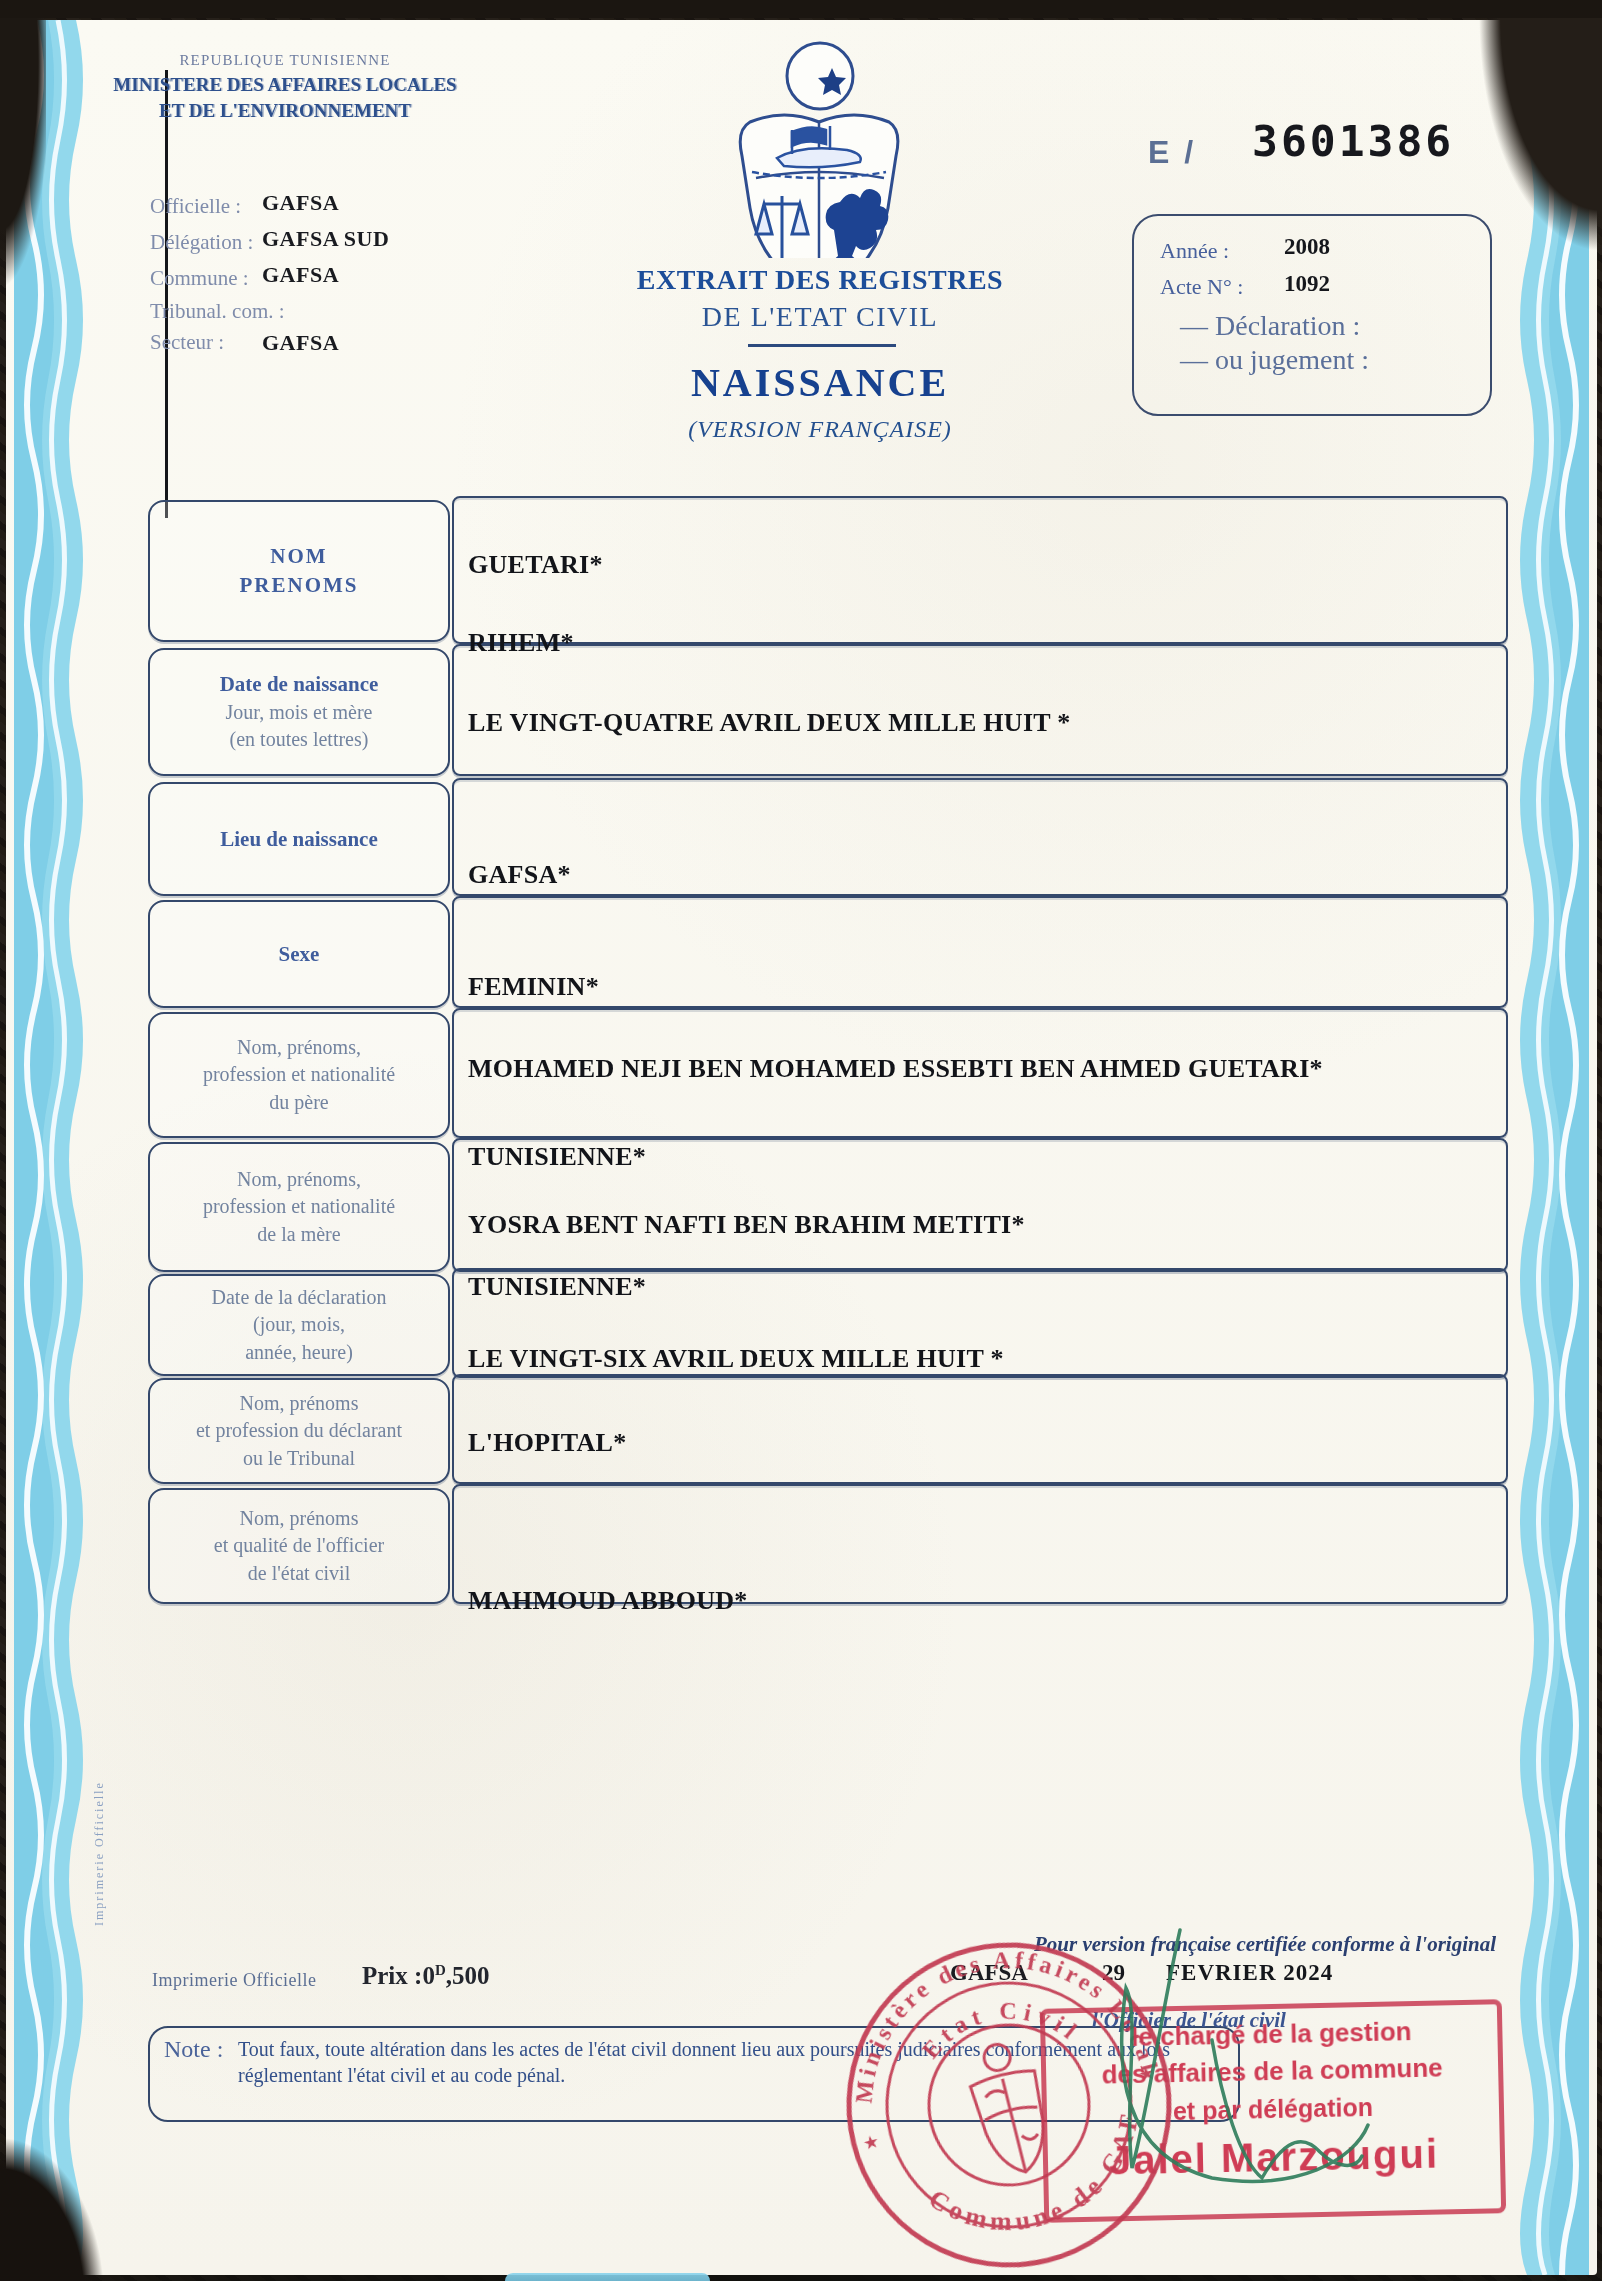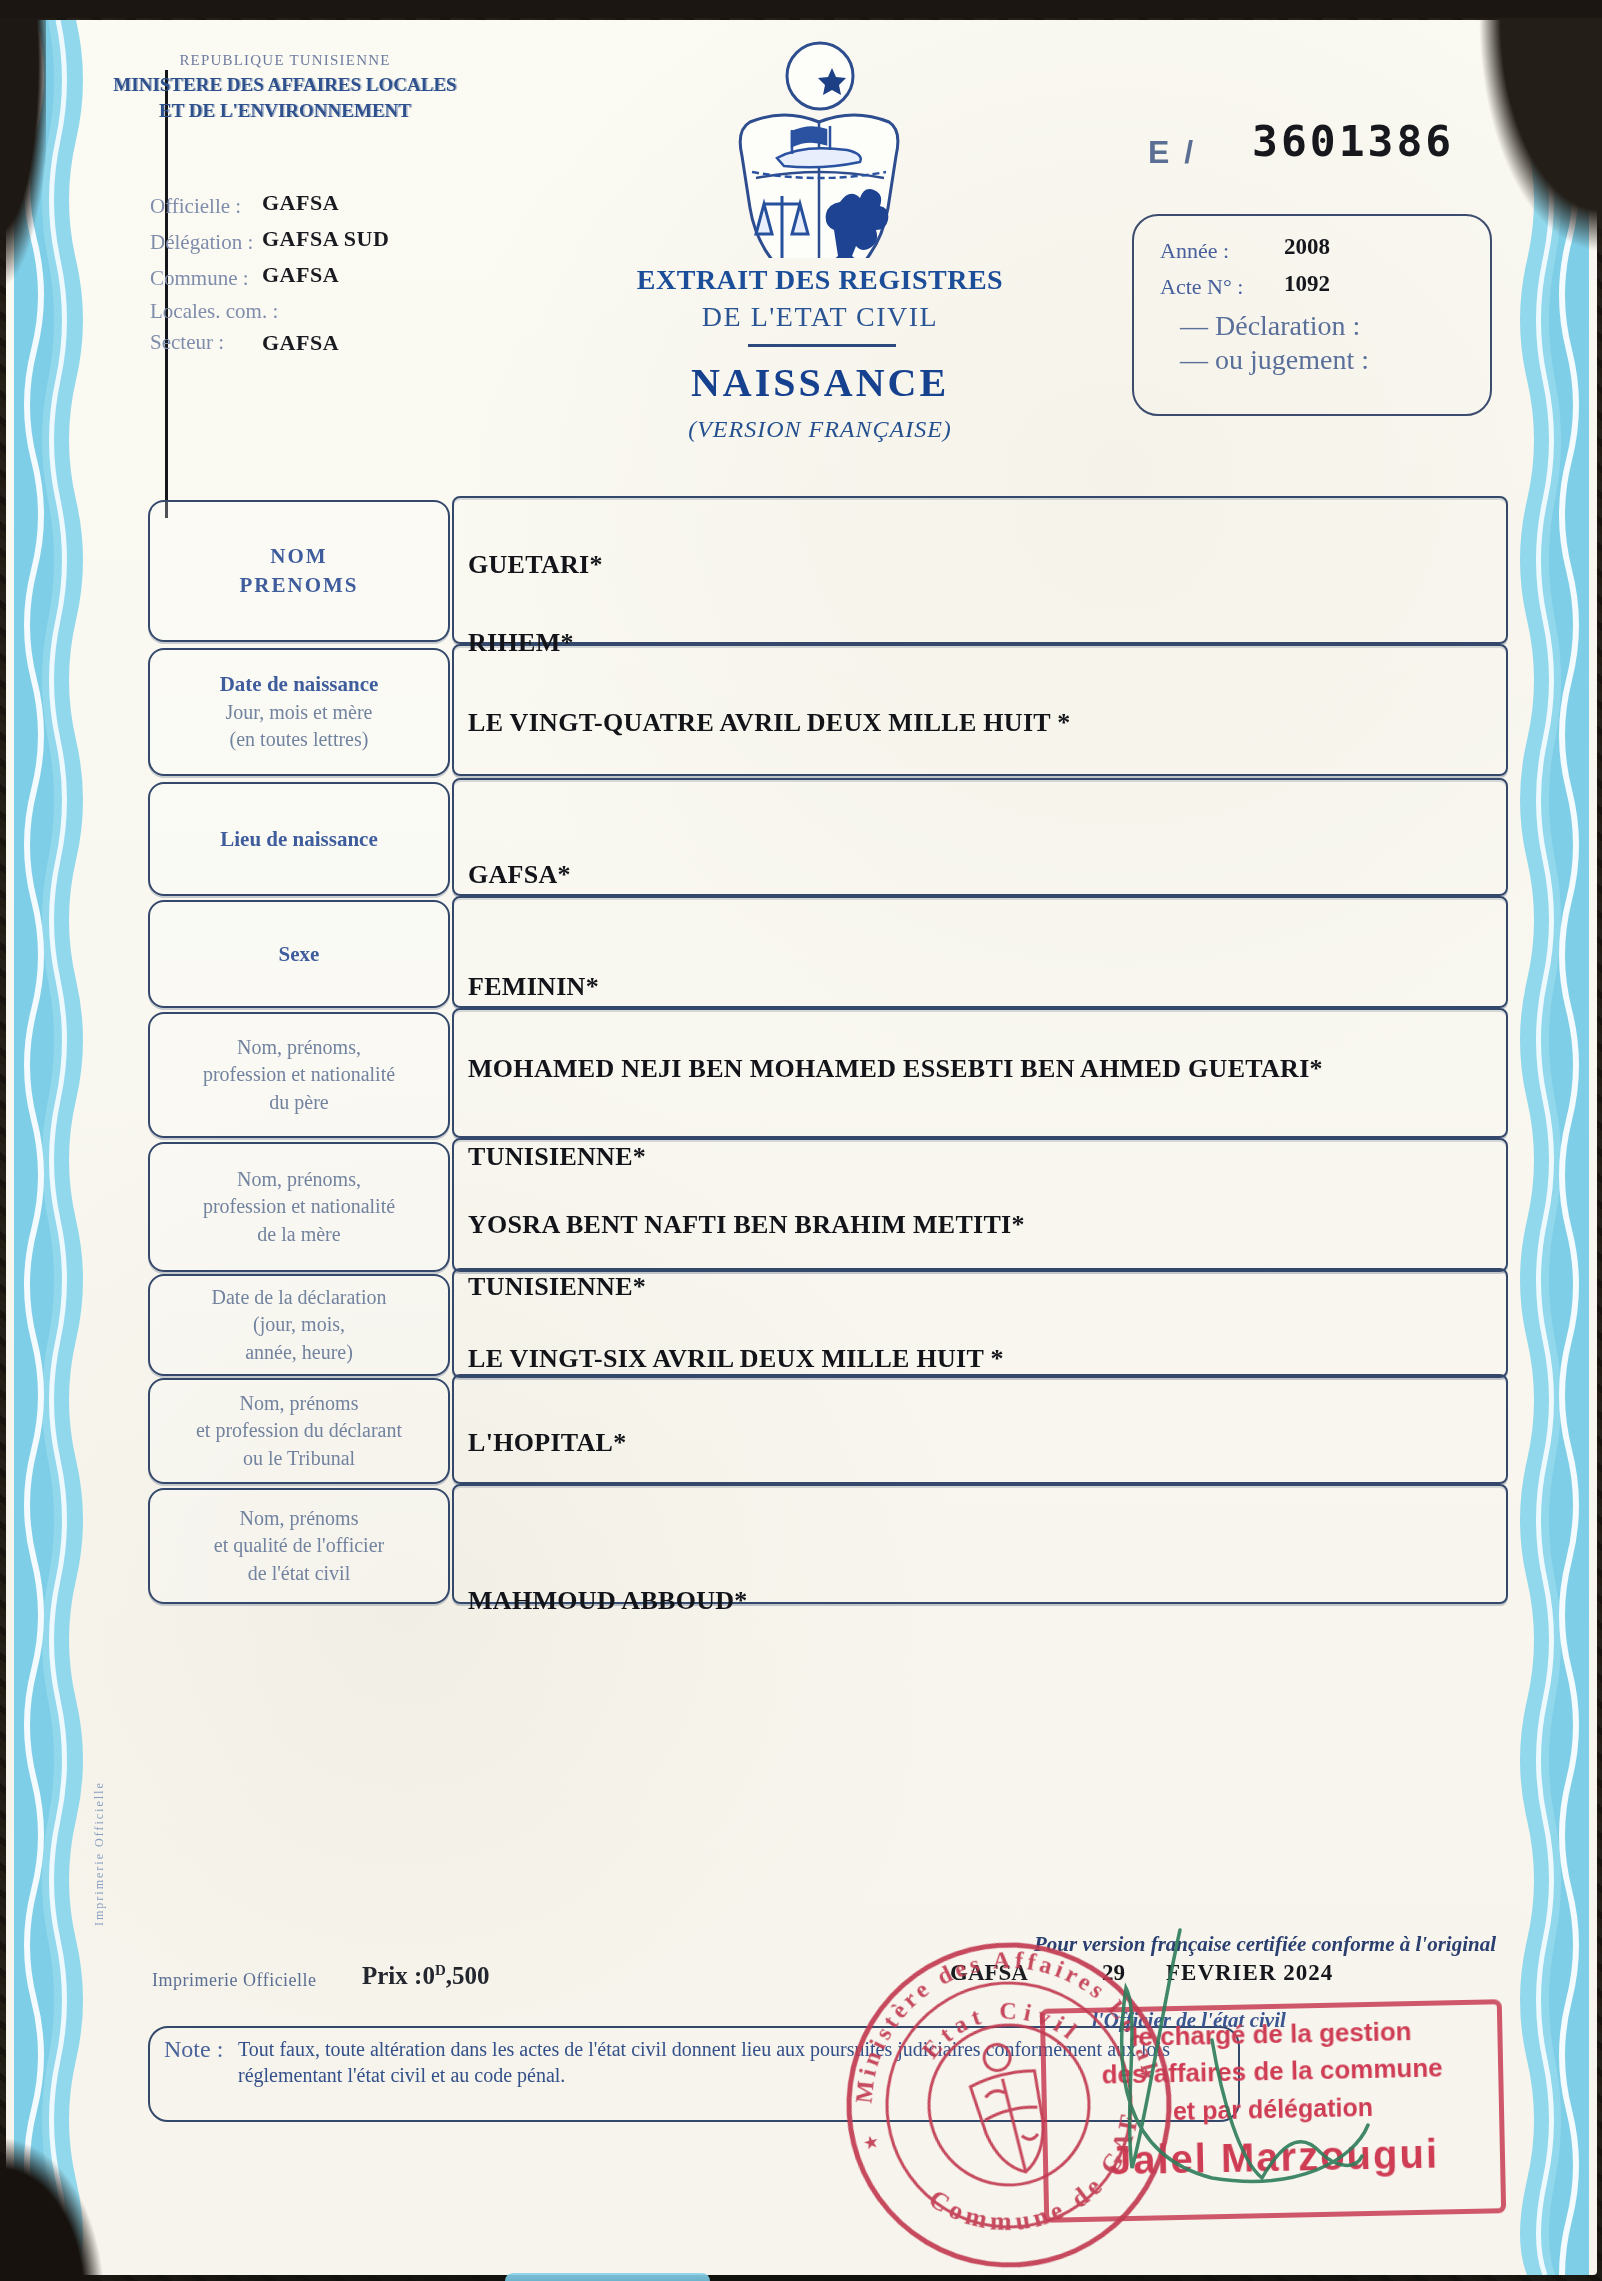--- a/index.html
+++ b/index.html
@@ -117,21 +117,21 @@
     <span>MINISTERE DES AFFAIRES LOCALES</span><br>
     <span>ET DE L'ENVIRONNEMENT</span>
   </div>
 
   <div class="t adm-l" style="top:176px">Officielle :</div>
   <div class="t adm-v" style="top:172px">GAFSA</div>
   <div class="t adm-l" style="top:212px">Délégation :</div>
   <div class="t adm-v" style="top:208px">GAFSA SUD</div>
   <div class="t adm-l" style="top:248px">Commune :</div>
   <div class="t adm-v" style="top:244px">GAFSA</div>
-  <div class="t adm-l" style="top:281px">Locales. com. :</div>
+  <div class="t adm-l" style="top:281px">Tribunal. com. :</div>
   <div class="t adm-l" style="top:312px">Secteur :</div>
   <div class="t adm-v" style="top:312px">GAFSA</div>
 
   <svg class="patch" style="left:722px;top:20px" width="195" height="220" viewBox="0 0 195 220">
     <g stroke="#2e4d8f" fill="none" stroke-width="3">
       <circle cx="98" cy="38" r="33" fill="#fdfdfa"></circle>
       <path d="M98,14 a24,24 0 1 0 0,48 a19,19 0 1 1 0,-48" fill="#1d3f86" stroke="none"></path>
       <path d="M110,30 l4,9 10,1 -7,7 2,10 -9,-5 -9,5 2,-10 -7,-7 10,-1 z" fill="#1d3f86" stroke="none"></path>
       <path d="M28,84 Q62,70 97,84 Q132,70 167,84 Q180,92 174,118 L166,170 Q156,230 97,258 Q38,230 28,170 L20,118 Q14,92 28,84 Z" fill="#fdfdfa"></path>
       <path d="M97,84 L97,256" stroke-width="2.5"></path>

